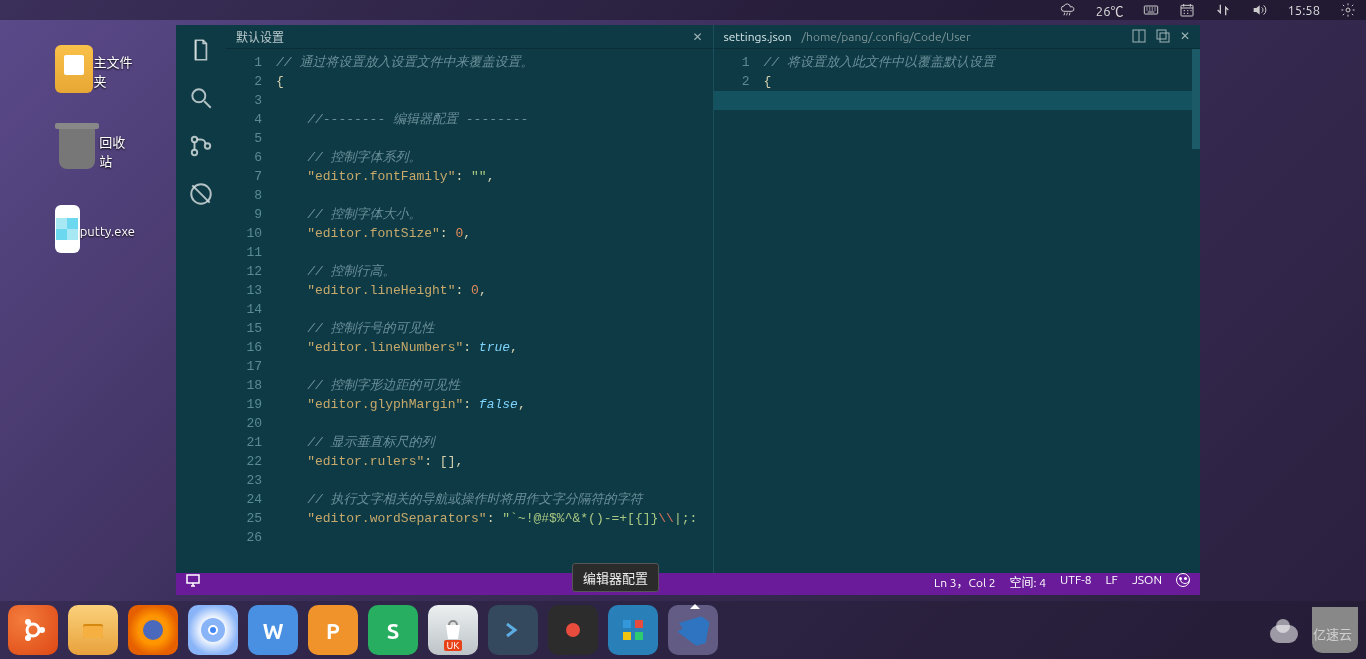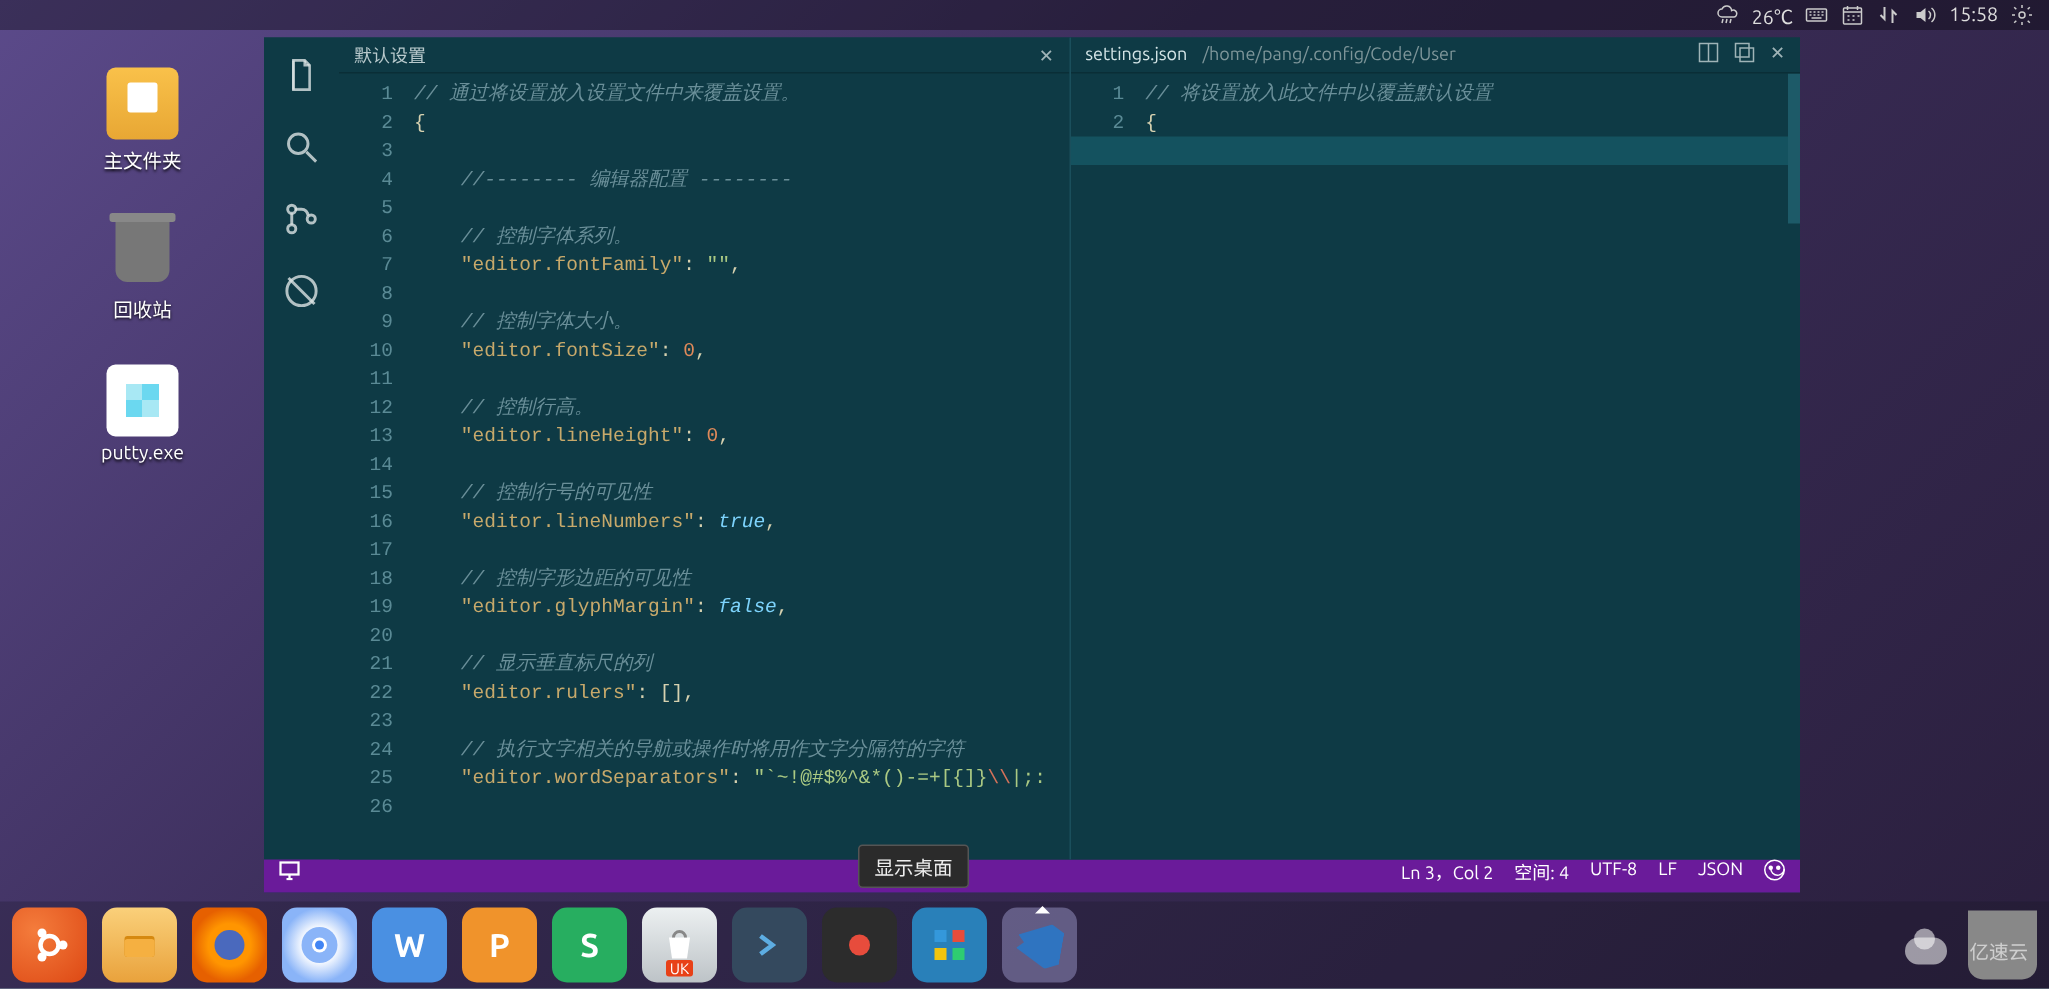--- a/index.html
+++ b/index.html
@@ -6,26 +6,26 @@
 body {
   width: 1366px; height: 659px;
   background: linear-gradient(135deg, #5b4a8a 0%, #3d2f5c 40%, #2a1f3d 100%);
   font-family: "Ubuntu", "Noto Sans CJK SC", sans-serif;
   overflow: hidden; position: relative;
 }
 
 .topbar {
   position: absolute; top:0; left:0; right:0; height:20px;
   background: rgba(0,0,0,0.35); display:flex; justify-content:flex-end;
-  align-items:center; gap:8px; padding:0 10px; color:#ddd; font-size:13px;
+  align-items:center; gap:20px; padding:0 10px; color:#ddd; font-size:13px;
 }
 .topbar .ico { display:inline-flex; width:16px; height:16px; color:#ccc; }
 
 .desktop-icons { position:absolute; top:45px; left:55px; display:flex; flex-direction:column; gap:28px; }
-.desk-icon { display:flex; flex-direction:column; align-items:center; color:#fff; font-size:13px; text-shadow:0 1px 2px #000; width:80px; }
+.desk-icon { display:flex; flex-direction:row; align-items:center; color:#fff; font-size:13px; text-shadow:0 1px 2px #000; width:80px; }
 .desk-icon .tile { width:48px; height:48px; border-radius:6px; display:flex; align-items:center; justify-content:center; margin-bottom:4px; }
 .folder-ico { background: linear-gradient(#f9c14a,#e8a734); border-radius:4px; position:relative; }
 .folder-ico::before { content:""; position:absolute; top:10px; width:20px; height:20px; background:#fff; border-radius:2px; }
 .trash-ico { background:#777; border-radius:0 0 8px 8px; width:36px; height:40px; position:relative; }
 .trash-ico::before { content:""; position:absolute; top:-6px; left:-4px; width:44px; height:6px; background:#888; border-radius:2px; }
 .putty-ico { background:#fff; border-radius:6px; display:flex; align-items:center; justify-content:center; }
 .putty-ico::after { content:""; width:22px; height:22px; background: conic-gradient(#6bd8f0 0 90deg, #a8e8f4 90deg 180deg, #6bd8f0 180deg 270deg, #a8e8f4 270deg 360deg); }
 
 .vscode {
   position:absolute; top:25px; left:176px; width:1024px; height:570px;
@@ -282,21 +282,21 @@
       <span>空间: 4</span>
       <span>UTF-8</span>
       <span>LF</span>
       <span>JSON</span>
       <span class="smile"></span>
     </div>
   </div>
 </div>
 
 <div class="tooltip" style="top:563px; left:572px;">
-  <span>显示桌面</span>
+  <span>编辑器配置</span>
 </div>
 
 <div class="dock">
   <div class="dock-app app-ubuntu">
     <svg width="30" height="30" viewBox="0 0 30 30">
         <circle cx="15" cy="15" r="6" fill="none" stroke="#fff" stroke-width="3"></circle>
         <circle cx="24" cy="15" r="3" fill="#fff"></circle>
         <circle cx="10" cy="7" r="3" fill="#fff"></circle>
         <circle cx="10" cy="23" r="3" fill="#fff"></circle>
       </svg>

